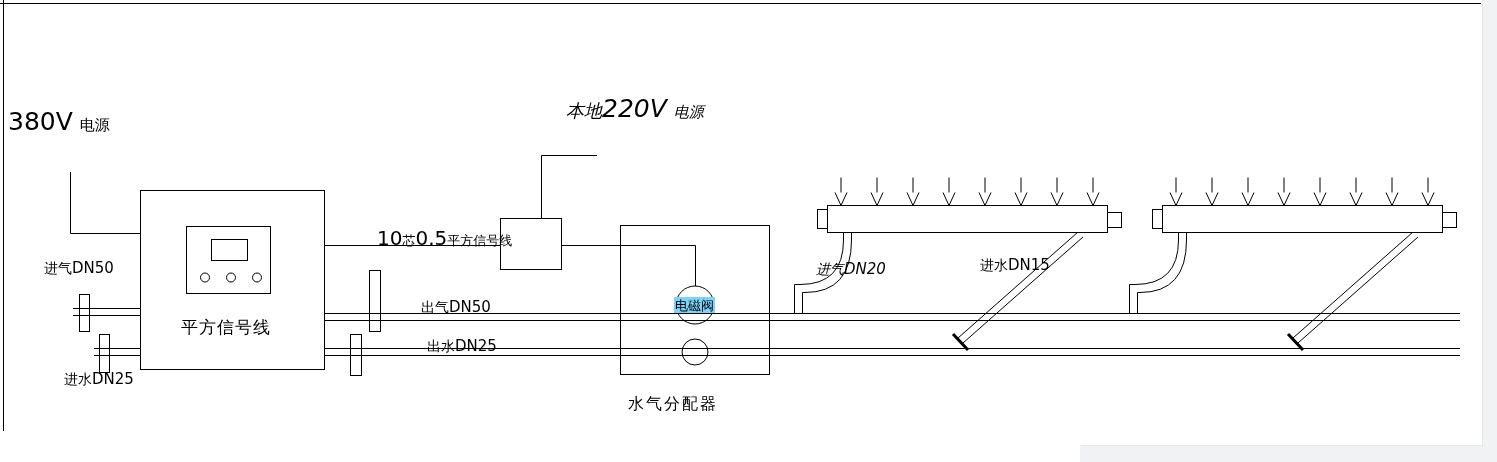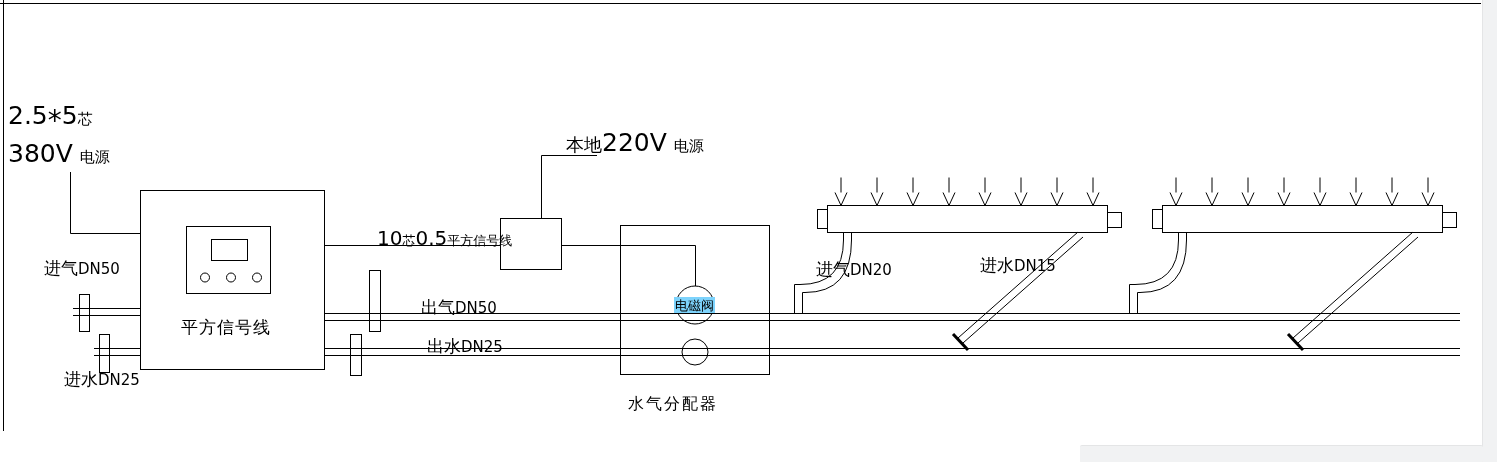--- a/index.html
+++ b/index.html
@@ -7,21 +7,21 @@
          font-family:"DejaVu Sans", sans-serif;color:#000;}
   #diagram{position:absolute;left:0;top:0;}
   .lbl{position:absolute;white-space:nowrap;line-height:1;}
   .t-xl{font-size:25px;font-weight:400;}
   .t-lg{font-size:18px;}
   .t-unit{font-size:17px;letter-spacing:1px;}
   .t-md{font-size:15px;}
   .t-num{font-size:20px;}
   .t-nm{font-size:14px;}
   .t-sm{font-size:13px;}
-  .t-xs{font-size:17px;}
+  .t-xs{font-size:14px;}
   .t-star{font-size:28px;vertical-align:-6px;}
   .gap-l{margin-left:7px;}
   .bg-w{background:#7dd3fc;padding:0 1px;}
   #lbl-local-box{display:flex;align-items:center;justify-content:center;}
   #scroll-right{position:absolute;right:0;top:0;width:14px;height:462px;
                 background:#f1f2f3;border-left:1px solid #e4e5e6;}
   #scroll-bottom{position:absolute;left:1080px;top:445px;width:403px;height:17px;
                  background:#f1f2f3;border-top:1px solid #e4e5e6;border-radius:2px;}
 </style>
 </head>
@@ -149,29 +149,26 @@
           <line x1="1413" y1="232" x2="1293" y2="338"></line>
           <line x1="1418" y1="237" x2="1298" y2="343"></line>
           <path d="M1288,334 L1303,350" stroke-width="3"></path>
         </g>
       </g>
 
     </g>
   </svg>
 
   <div class="lbl" id="lbl-380" style="left:8px;top:103px;">
-    <div>
-      <span class="t-xl">2.5</span><span class="t-star">*</span><span class="t-xl">5</span><span class="t-md">芯</span>
-    </div>
     <div style="margin-top:6px;">
       <span class="t-xl">380V</span><span class="t-md gap-l">电源</span>
     </div>
   </div>
 
-  <div class="lbl" id="lbl-220" style="left:566px;top:130px;">
+  <div class="lbl" id="lbl-220" style="left:566px;top:96px;font-style:italic;">
     <span class="t-lg">本地</span><span class="t-xl">220V</span><span class="t-md gap-l">电源</span>
   </div>
 
   <div class="lbl" id="lbl-signal" style="left:377px;top:228px;">
     <span class="t-num">10</span><span class="t-sm">芯</span><span class="t-num">0.5</span><span class="t-sm">平方信号线</span>
   </div>
 
   <div class="lbl" id="lbl-main-unit" style="left:181px;top:319px;">
     <span class="t-unit">平方信号线</span>
   </div>
@@ -194,21 +191,21 @@
   </div>
 
   <div class="lbl" id="lbl-air-out" style="left:421px;top:299px;">
     <span class="t-xs">出气</span><span class="t-md">DN50</span>
   </div>
 
   <div class="lbl" id="lbl-water-out" style="left:427px;top:338px;">
     <span class="t-xs">出水</span><span class="t-md">DN25</span>
   </div>
 
-  <div class="lbl" id="lbl-dn20" style="left:816px;top:261px;">
+  <div class="lbl" id="lbl-dn20" style="left:816px;top:261px;font-style:italic;">
     <span class="t-xs">进气</span><span class="t-md">DN20</span>
   </div>
 
   <div class="lbl" id="lbl-dn15" style="left:980px;top:257px;">
     <span class="t-xs">进水</span><span class="t-md">DN15</span>
   </div>
 
   <div id="scroll-right"></div>
   <div id="scroll-bottom"></div>
 

